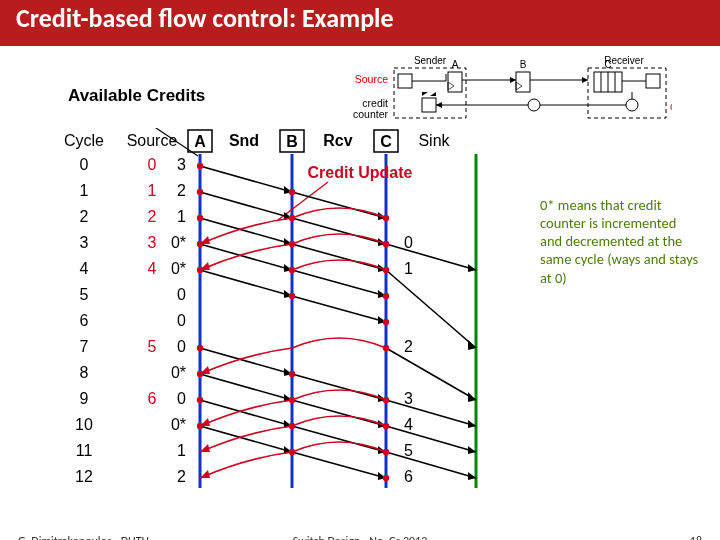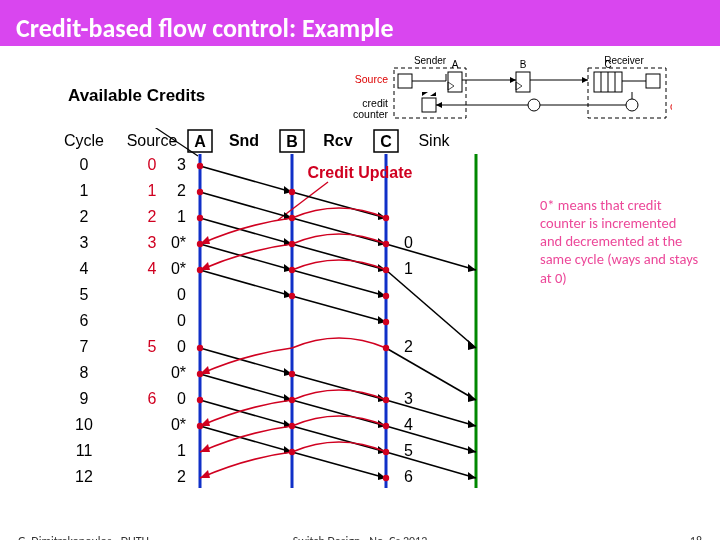--- a/index.html
+++ b/index.html
@@ -5,23 +5,23 @@
   * { box-sizing: border-box; margin: 0; padding: 0; }
   body {
     width: 720px;
     height: 540px;
     background: #fff;
     font-family: Calibri, Arial, sans-serif;
     position: relative;
     overflow: hidden;
   }
   .title-bar {
-    background: #d946ef;
+    background: #b91c1c;
     color: #fff;
-    padding: 14px 16px 6px 16px;
+    padding: 4px 16px 6px 16px;
     height: 46px;
   }
   .title-bar h1 {
     font-size: 26px;
     font-weight: 700;
     color: #fff;
     margin-top: -2px;
   }
   .subtitle {
     position: absolute;
@@ -48,21 +48,21 @@
     height: 378px;
   }
   .chart-area text { font-family: Arial, sans-serif; font-size: 16px; }
   .note {
     position: absolute;
     left: 540px;
     top: 196px;
     width: 160px;
     font-size: 14.5px;
     line-height: 1.25;
-    color: #ec4899;
+    color: #4d7c0f;
   }
   .footer {
     position: absolute;
     bottom: 6px;
     left: 0;
     width: 720px;
     font-size: 12px;
     color: #333;
   }
   .footer .left { position: absolute; left: 18px; }

